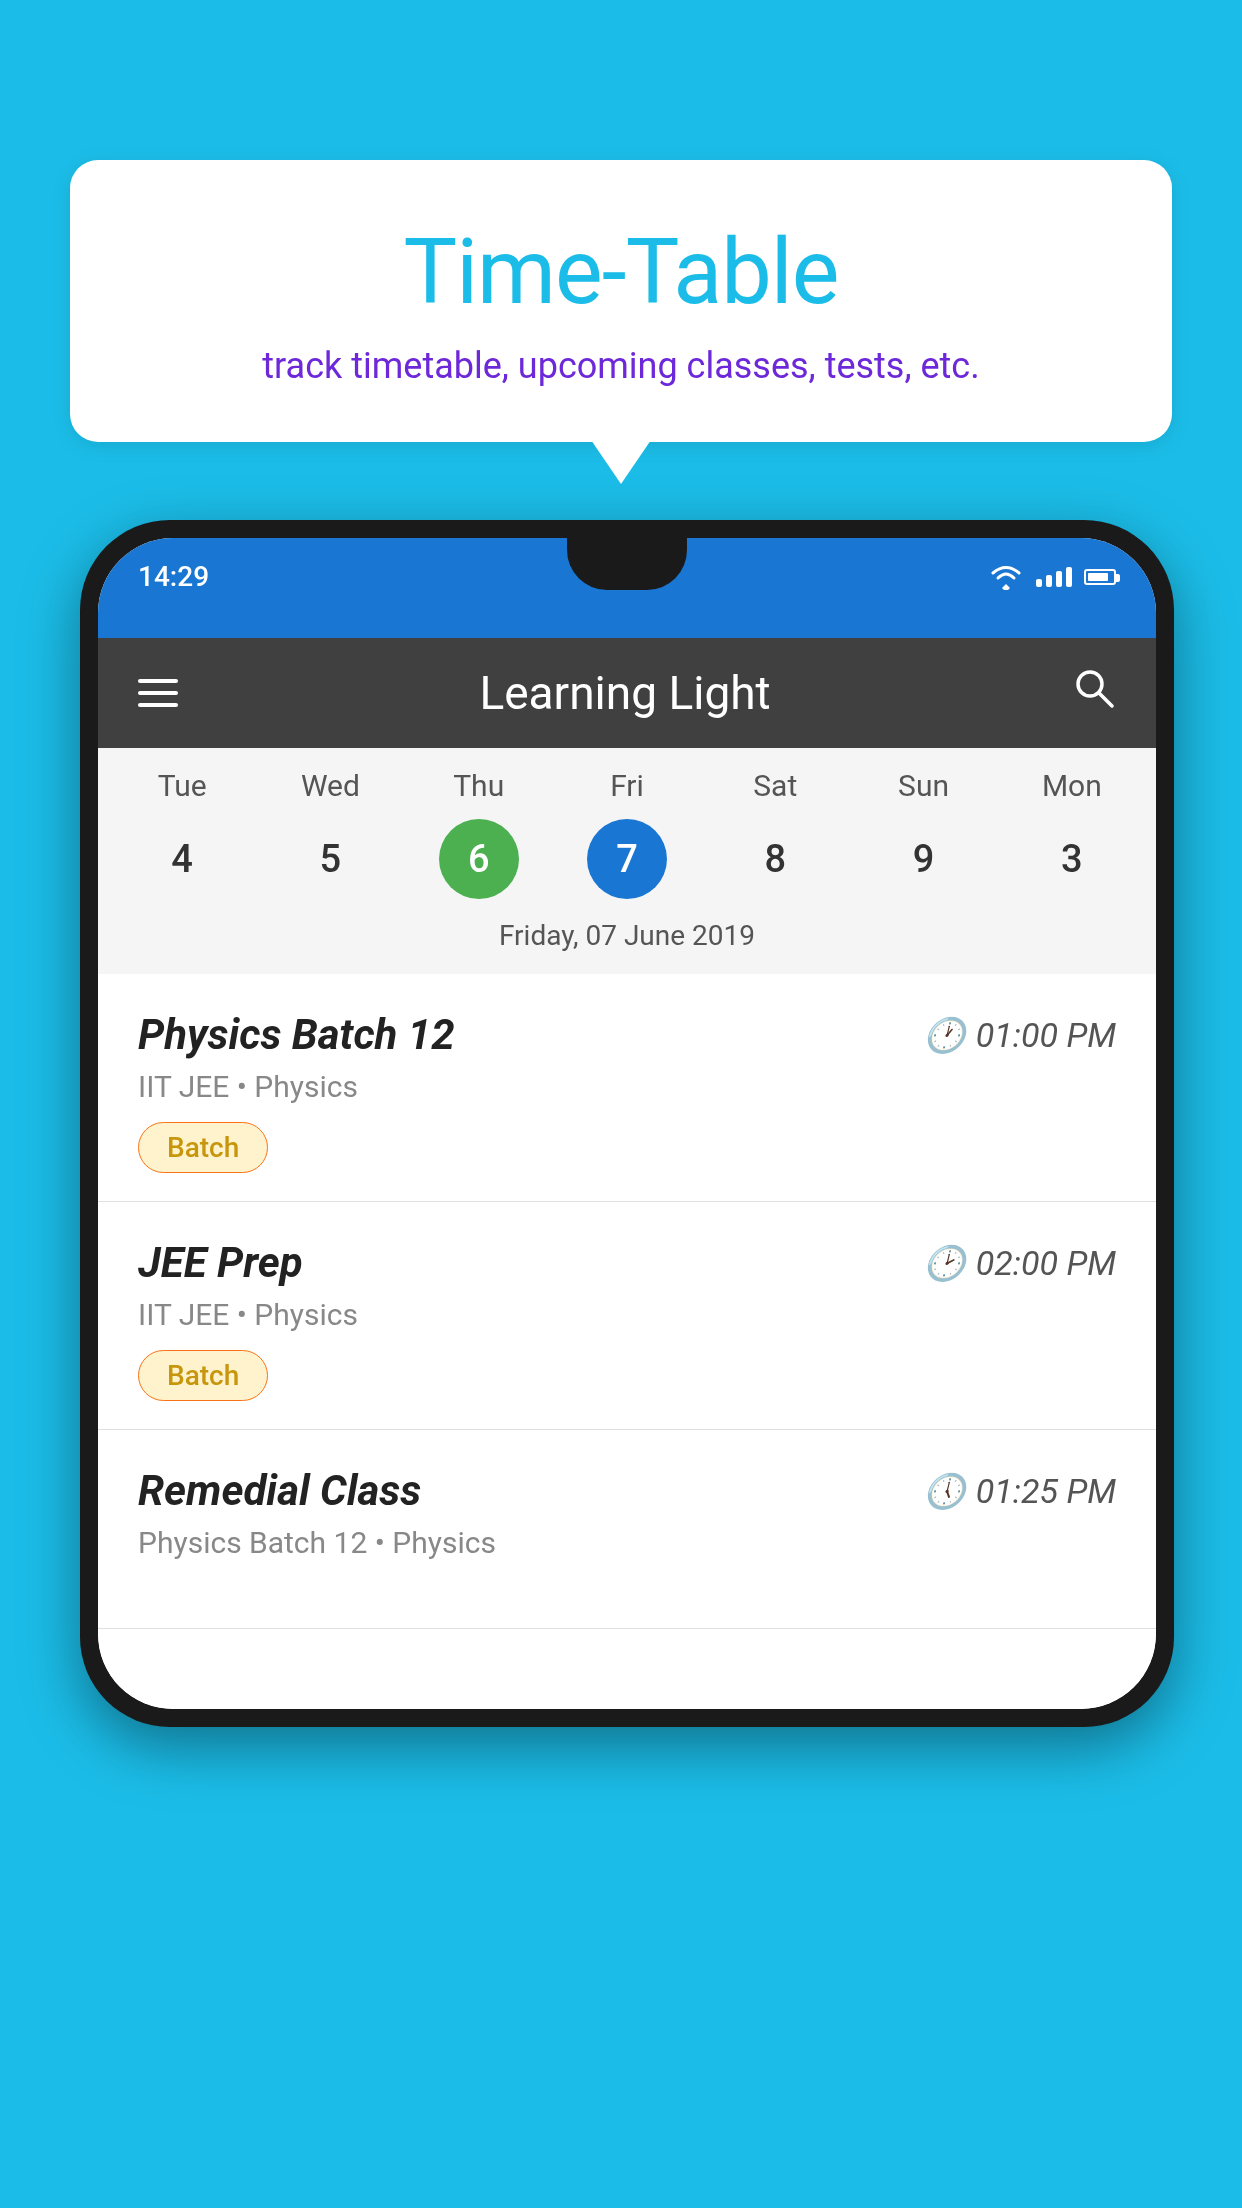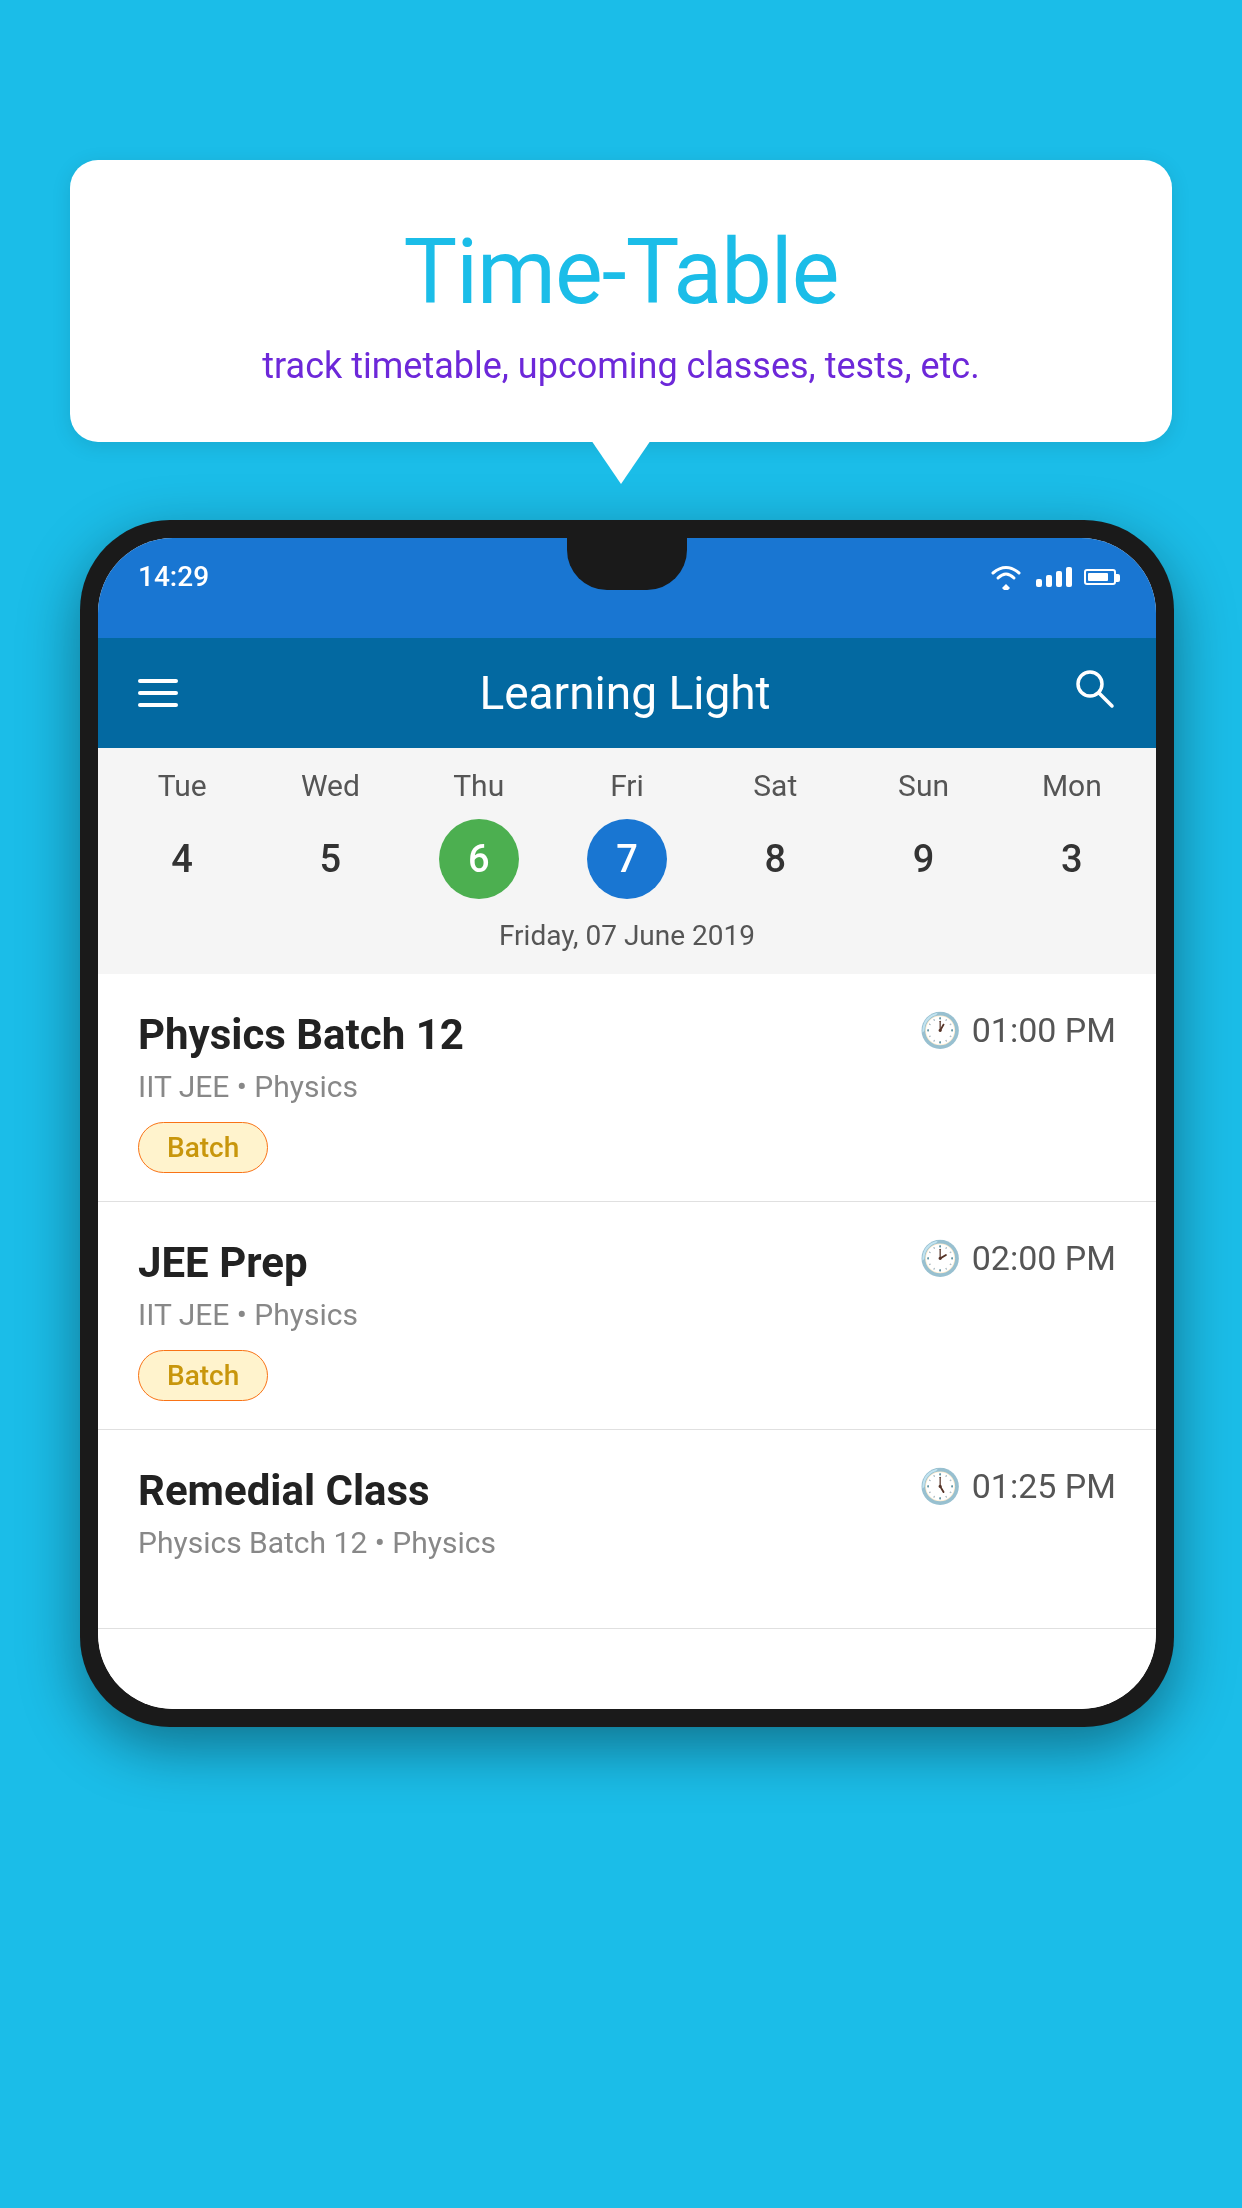--- a/index.html
+++ b/index.html
@@ -150,21 +150,21 @@
       left: 2px;
       top: 2px;
       width: 70%;
       height: calc(100% - 4px);
       background: white;
       border-radius: 1px;
     }
 
     
     .app-toolbar {
-      background: #0369a1;
+      background: #404040;
       height: 110px;
       display: flex;
       align-items: center;
       justify-content: space-between;
       padding: 0 40px;
     }
 
     .toolbar-menu-icon {
       display: flex;
       flex-direction: column;
@@ -252,22 +252,23 @@
 
     .schedule-item {
       padding: 36px 40px 28px;
       border-bottom: 1px solid #e0e0e0;
       background: white;
     }
 
     .schedule-item-header {
       display: flex;
       justify-content: space-between;
-      align-items: flex-start;
+      align-items: center;
       margin-bottom: 10px;
+      font-style: italic;
     }
 
     .schedule-item-title {
       font-size: 42px;
       font-weight: 700;
       color: #222;
     }
 
     .schedule-item-time {
       font-size: 34px;

